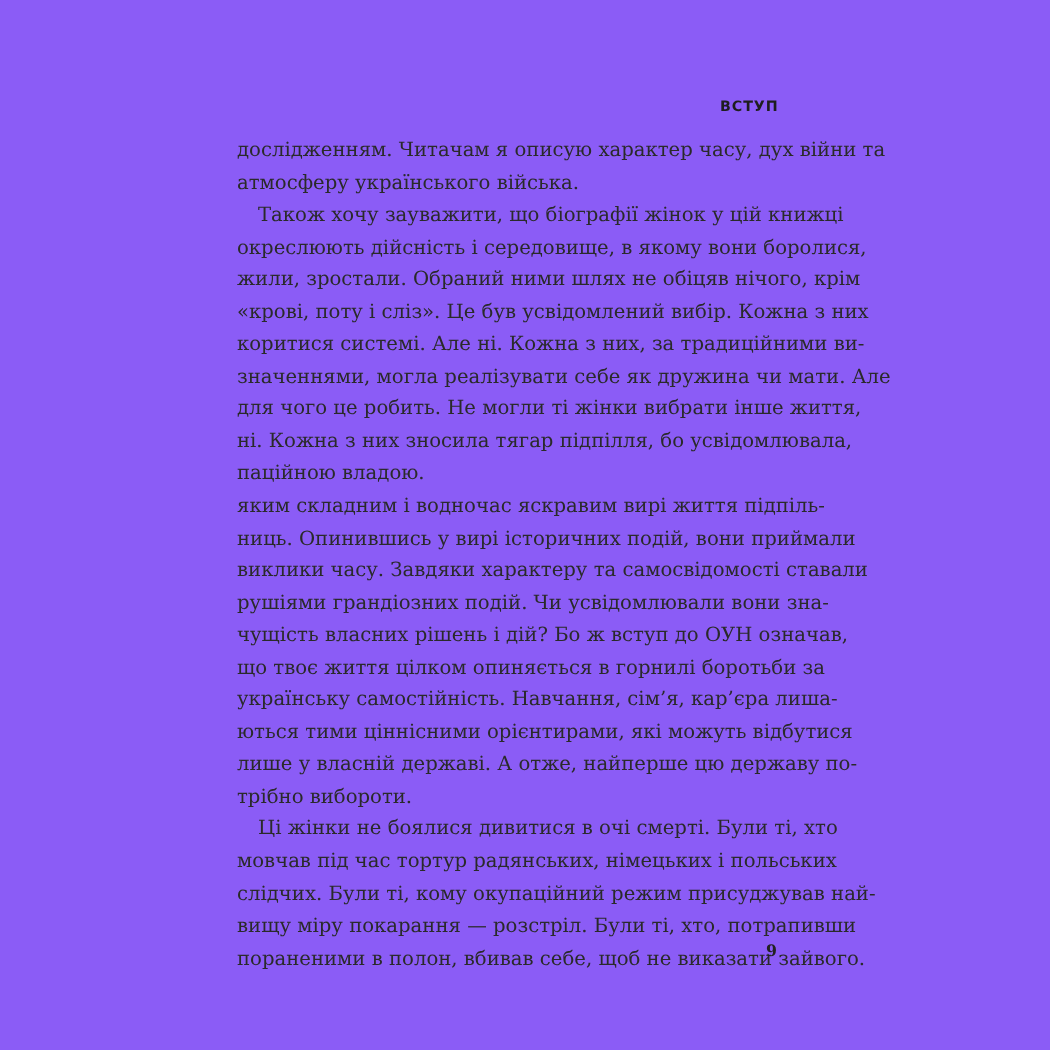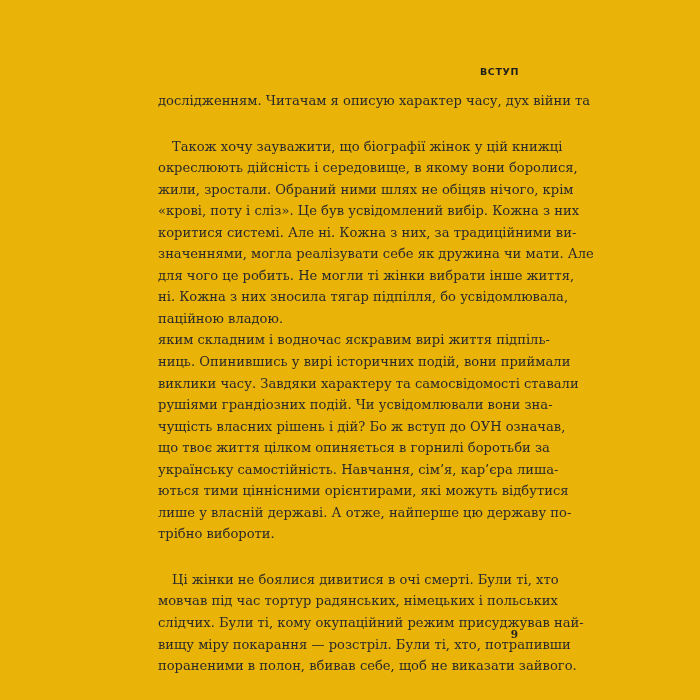--- a/index.html
+++ b/index.html
@@ -12,21 +12,21 @@
       height: 700px;
       position: relative;
       overflow: hidden;
     }
     .page {
       position: absolute;
       left: 0;
       top: 0;
       width: 700px;
       height: 700px;
-      background: #eab308;
+      background: #8b5cf6;
     }
     .running-head {
       position: absolute;
       top: 66px;
       right: 181px;
       font-family: "DejaVu Sans", sans-serif;
       font-weight: bold;
       font-size: 9.5px;
       letter-spacing: 0.6px;
       color: #1e1e1e;
@@ -47,21 +47,20 @@
       text-align: justify;
       text-align-last: justify;
       height: 21.55px;
       overflow: visible;
     }
     .line.last {
       text-align-last: left;
     }
     .line.indent {
       padding-left: 14px;
-      margin-top: 24px;
     }
     .folio {
       position: absolute;
       top: 628px;
       right: 182px;
       font-family: "DejaVu Serif", serif;
       font-weight: bold;
       font-size: 10.5px;
       color: #222222;
     }
@@ -69,20 +68,21 @@
 </head>
 <body>
 
 <div class="page">
   <div class="running-head">ВСТУП</div>
 
   <div class="body-text">
 
     <div>
       <span class="line">дослідженням. Читачам я описую характер часу, дух війни та</span>
+      <span class="line last">атмосферу українського війська.</span>
     </div>
 
     <div>
       <span class="line indent">Також хочу зауважити, що біографії жінок у цій книжці</span>
       <span class="line">окреслюють дійсність і середовище, в якому вони боролися,</span>
       <span class="line">жили, зростали. Обраний ними шлях не обіцяв нічого, крім</span>
       <span class="line">«крові, поту і сліз». Це був усвідомлений вибір. Кожна з них</span>
       <span class="line">коритися системі. Але ні. Кожна з них, за традиційними ви-</span>
       <span class="line">значеннями, могла реалізувати себе як дружина чи мати. Але</span>
       <span class="line">для чого це робить. Не могли ті жінки вибрати інше життя,</span>

